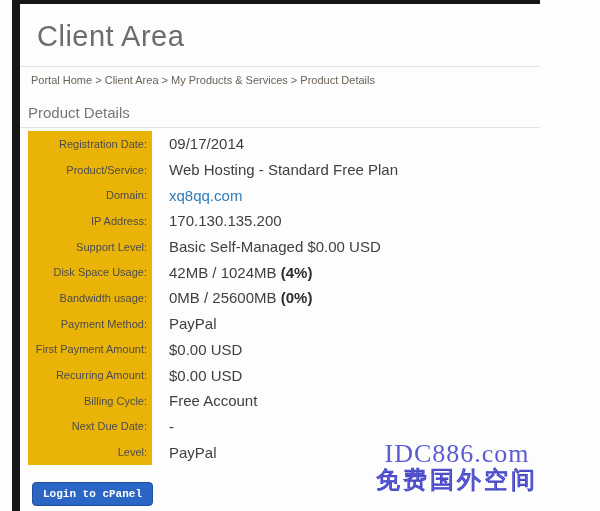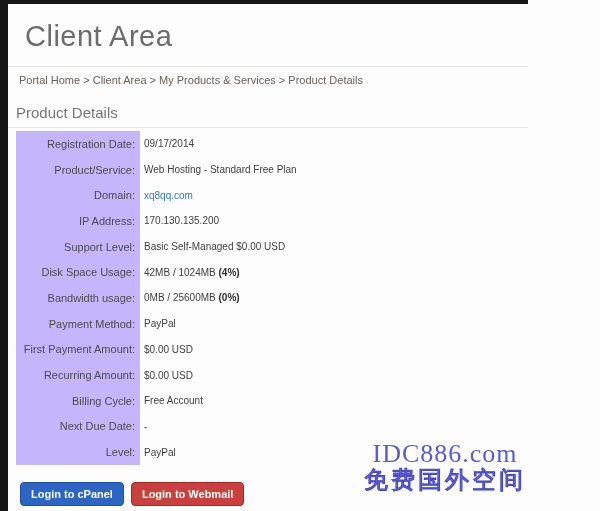--- a/index.html
+++ b/index.html
@@ -1,47 +1,47 @@
 <!DOCTYPE html>
 <html><head>
 <meta charset="utf-8">
 <style>
   * { margin:0; padding:0; box-sizing:border-box; }
   html,body { width:600px; height:511px; }
   body { font-family:"Liberation Sans","DejaVu Sans",sans-serif; background:#fdfdfd; }
-  .viewport { position:relative; width:528px; height:511px; overflow:hidden; background:#fdfdfd; }
+  .viewport { position:relative; width:528px; height:511px; overflow:hidden; background:#fdfdfd;margin-left:12px; }
 
   .top-bar  { position:absolute; top:0; left:0; width:600px; height:4px; background:#161616; }
   .left-bar { position:absolute; top:0; left:0; width:8px; height:511px; background:#161616; }
 
   .page-title { position:absolute; left:25px; top:20px; font-size:29px; font-weight:400; color:#6c6c6c; letter-spacing:.5px; }
 
   .divider-1 { position:absolute; left:8px; right:0; top:66px;  border-top:1px solid #e3e3e3; }
   .divider-2 { position:absolute; left:8px; right:0; top:127px; border-top:1px solid #e2e2e2; }
 
   .breadcrumb { position:absolute; left:19px; top:74px; font-size:11px; color:#6b6157; }
   .breadcrumb .crumb { color:#6b6157; cursor:pointer; }
   .breadcrumb .sep { white-space:pre; }
 
   .section-title { position:absolute; left:16px; top:104px; font-size:15px; color:#767676; }
 
   .details-table { position:absolute; left:16px; top:131px; width:570px; }
   .row { display:flex; height:25.7px; align-items:center; }
   .cell-label {
-    width:124px; flex:0 0 124px; background:#c4b5fd; height:100%;
+    width:124px; flex:0 0 124px; background:#eab308; height:100%;
     display:flex; align-items:center; justify-content:flex-end;
     padding-right:5px; font-size:11px; color:#4c4c4c; text-align:right;
   }
-  .cell-value { padding-left:4px; font-size:10px; color:#3f3f3f; }
+  .cell-value { padding-left:17px; font-size:15px; color:#3f3f3f; }
   .cell-value b { font-weight:bold; color:#2e2e2e; }
   .domain-link { color:#2e7cb8; cursor:pointer; }
 
   .buttons { position:absolute; left:20px; top:482px; display:flex; gap:7px; }
   .btn {
-    font-family:Liberation Sans, sans-serif;
+    font-family:Liberation Mono, monospace;
     font-size:11px; font-weight:bold; color:#ffffff;
     padding:5px 10px; border-radius:4px; cursor:pointer; line-height:12px;
   }
   .btn-cpanel  { background:#2b66c4; border:1px solid #1f4f9e; }
   .btn-webmail { background:#ca403d; border:1px solid #a32724; }
 
   .watermark { position:absolute; right:2px; top:442px; text-align:center; pointer-events:none; }
   .watermark-domain {
     font-family:"Liberation Serif","DejaVu Serif",serif;
     font-size:26px; font-weight:normal; color:#5b5bd4; letter-spacing:1px; line-height:24px;
@@ -122,21 +122,20 @@
       <div class="cell-value"><span>-</span><b></b></div>
     </div>
     <div class="row">
       <div class="cell-label">Level:</div>
       <div class="cell-value"><span>PayPal</span><b></b></div>
     </div>
   </div>
 
   <div class="buttons">
     <button class="btn btn-cpanel">Login to cPanel</button>
-    <button class="btn btn-webmail">Login to Webmail</button>
   </div>
 
   <div class="watermark">
     <div class="watermark-domain">IDC886.com</div>
     <div class="watermark-cn">免费国外空间</div>
   </div>
 
 </div>
 
 </body></html>

